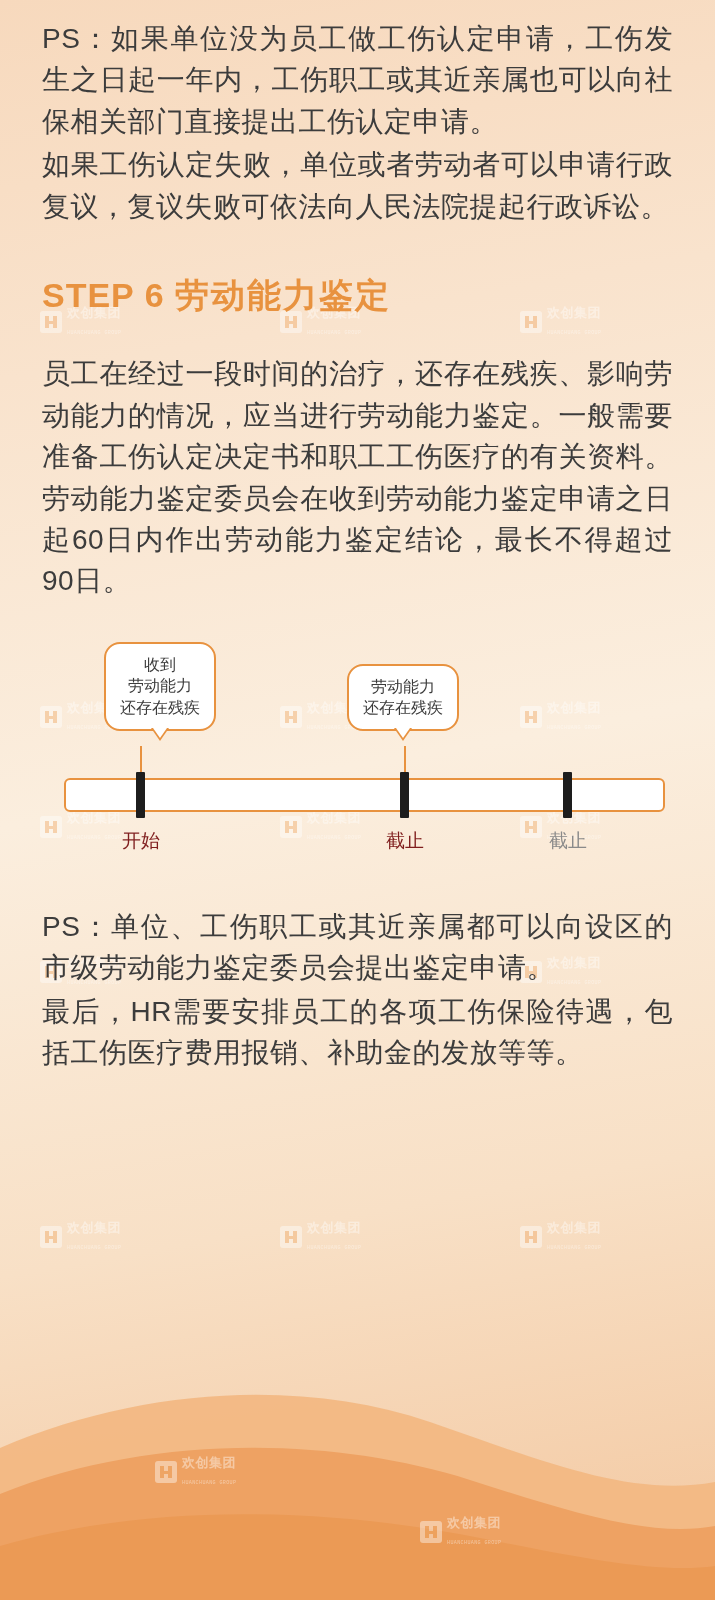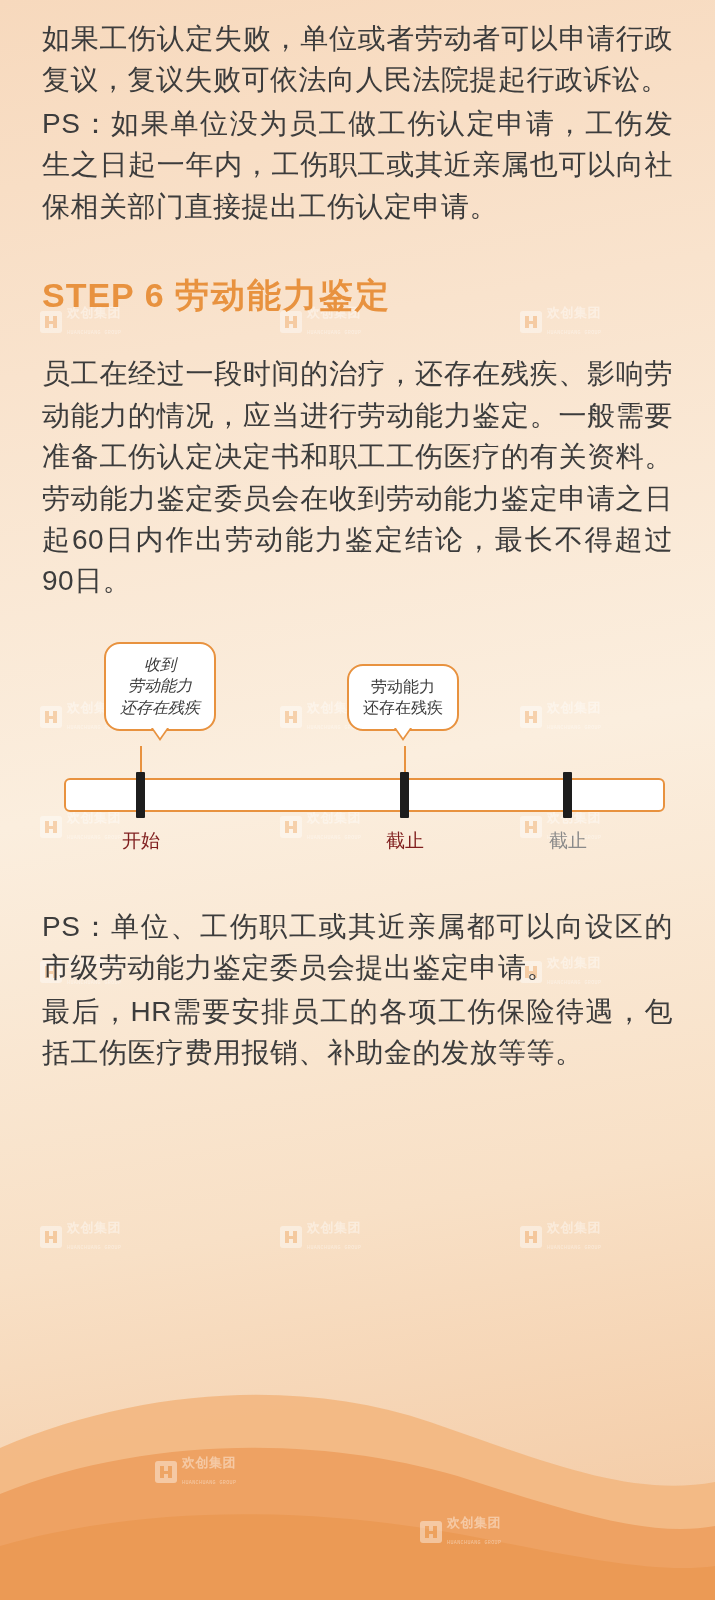--- a/index.html
+++ b/index.html
@@ -332,33 +332,33 @@
       </span>
     <span class="wm-txt">
       <span class="wm-cn">欢创集团</span><br>
       <span class="wm-en">HUANCHUANG GROUP</span>
     </span>
   </div>
 </div>
 
 <div class="page">
 
+  <p class="para">PS：如果单位没为员工做工伤认定申请，工伤发生之日起一年内，工伤职工或其近亲属也可以向社保相关部门直接提出工伤认定申请。</p>
   <p class="para">如果工伤认定失败，单位或者劳动者可以申请行政复议，复议失败可依法向人民法院提起行政诉讼。</p>
-  <p class="para">PS：如果单位没为员工做工伤认定申请，工伤发生之日起一年内，工伤职工或其近亲属也可以向社保相关部门直接提出工伤认定申请。</p>
 
   <h2 class="step-title">
     <span>STEP 6</span>
     <span class="kw">劳动能力鉴定</span>
   </h2>
 
   <p class="para">员工在经过一段时间的治疗，还存在残疾、影响劳动能力的情况，应当进行劳动能力鉴定。一般需要准备工伤认定决定书和职工工伤医疗的有关资料。劳动能力鉴定委员会在收到劳动能力鉴定申请之日起60日内作出劳动能力鉴定结论，最长不得超过90日。</p>
 
   <div class="timeline">
 
-    <div class="bubble" style="left:62px; top:4px;font-style:italic;">
+    <div class="bubble" style="left:62px; top:4px;">
       <span>收到</span><br>
       <span>劳动能力</span><br>
       <span>还存在残疾</span>
       <span class="tail"></span>
     </div>
     <div class="stem" style="left:98px; top:108px; height:30px;"></div>
 
     <div class="bubble" style="left:305px; top:26px;">
       <span>劳动能力</span><br>
       <span>还存在残疾</span>

